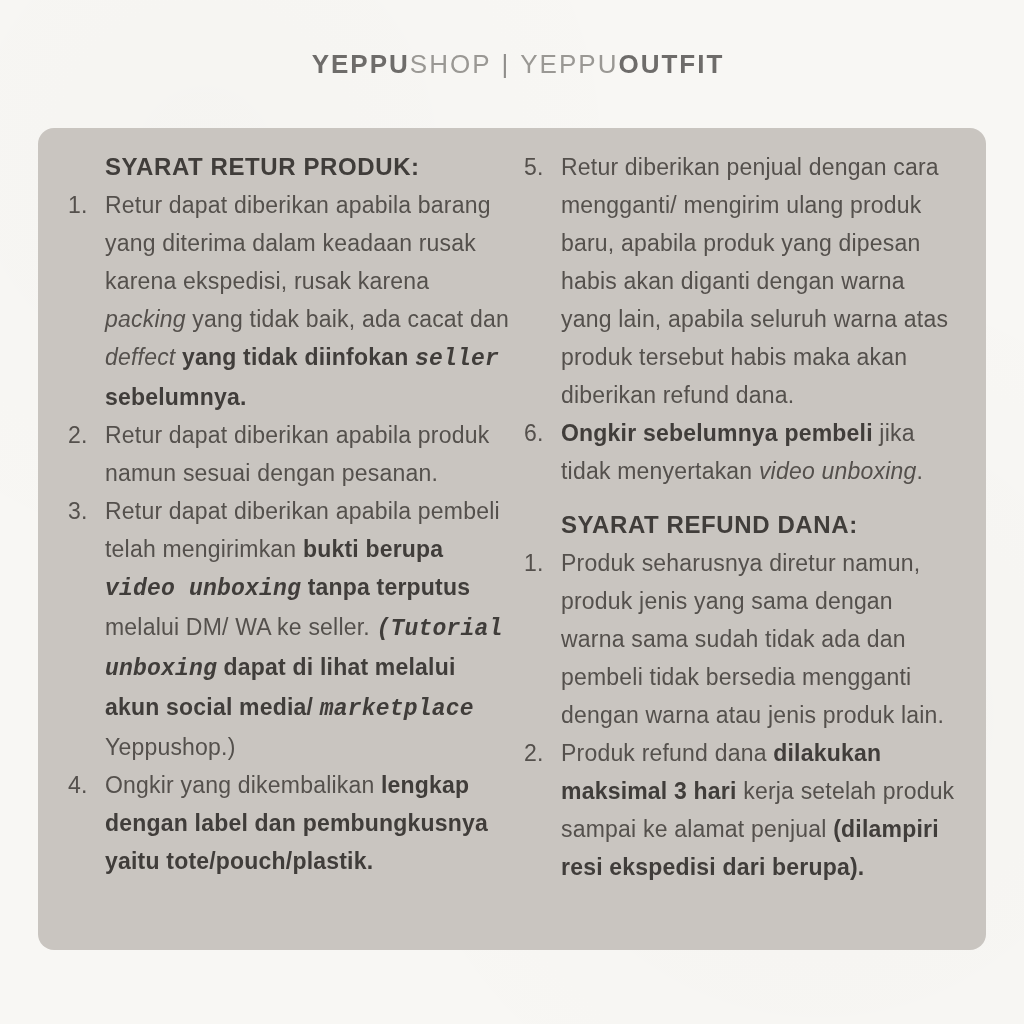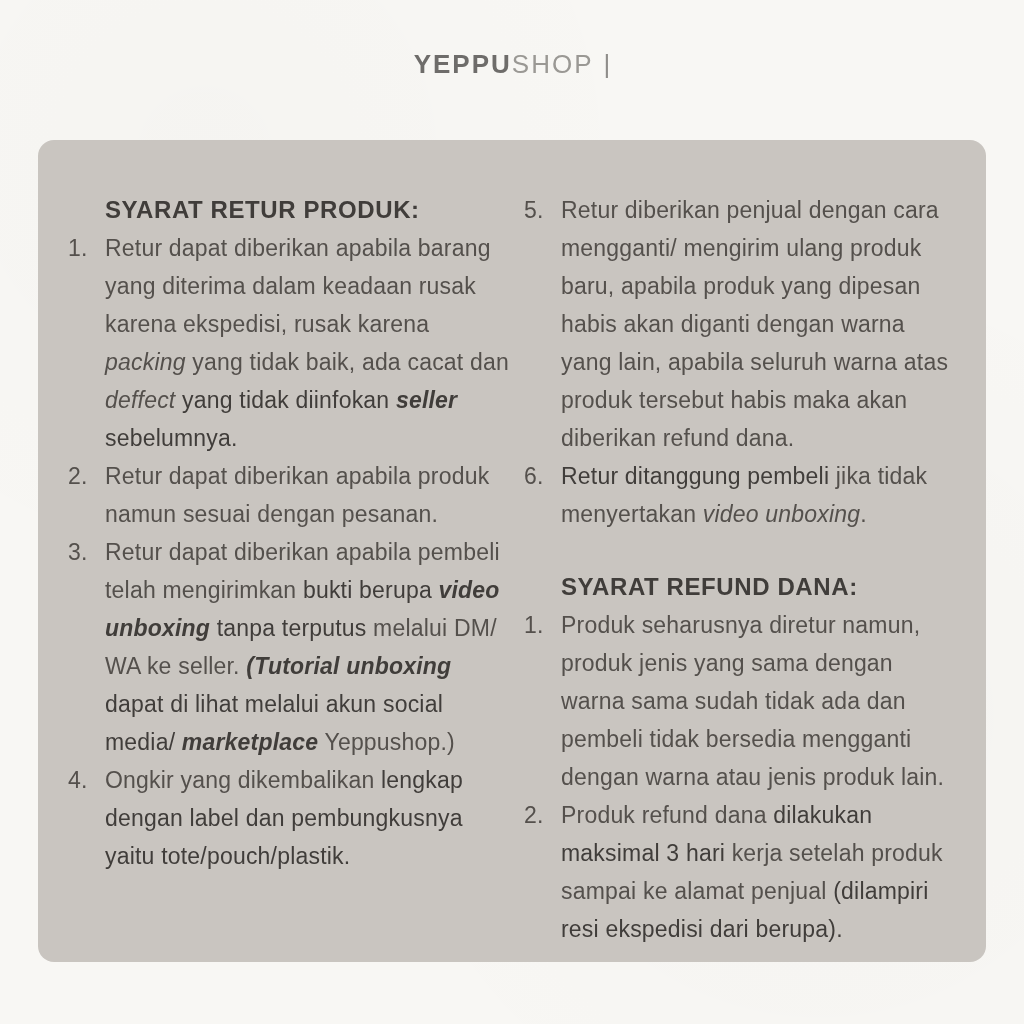--- a/index.html
+++ b/index.html
@@ -28,51 +28,52 @@
   .brand{
     position:absolute;top:0;left:12px;right:0;height:128px;
     display:flex;align-items:center;justify-content:center;
     font-size:26px;letter-spacing:2px;color:var(--brand-light);
     white-space:pre;
   }
   .brand .strong{font-weight:700;color:var(--brand-strong);}
   .brand .light{font-weight:400;color:var(--brand-light);}
   .brand .sep{font-weight:300;color:#8f8d8a;padding:0 10px;}
   .panel{
-    position:absolute;left:38px;top:140px;width:948px;height:822px;
+    position:absolute;left:38px;top:128px;width:948px;height:822px;
     background:var(--panel-bg);
     border-radius:16px;
     display:flex;
-    padding:51px 24px 20px 30px;
+    padding:20px 24px 20px 30px;
     overflow:hidden;
   }
   .col{color:var(--text);font-size:23px;line-height:38px;letter-spacing:0.2px;}
   .col-left{flex:0 0 456px;padding-right:14px;}
   .col-right{flex:1;}
   .heading{
     font-weight:700;color:var(--text-bold);
     padding-left:37px;letter-spacing:0.6px;font-size:24px;
   }
-  .item + .heading{margin-top:35px;}
+  .item + .heading{margin-top:16px;}
   .item{display:flex;}
   .num{flex:0 0 37px;}
   .body{flex:1;}
   .seg-r{font-weight:400;font-style:normal;}
   .seg-i{font-weight:400;font-style:italic;}
-  .seg-b{font-weight:400;font-style:normal;color:var(--text-bold);}
-  .seg-bi{font-weight:700;font-style:italic;color:var(--text-bold);}
+  .seg-b{font-weight:700;font-style:normal;color:var(--text-bold);}
+  .seg-bi{font-weight:700;font-style:italic;color:var(--text-bold);font-family:Liberation Mono, monospace;}
 </style>
 </head>
 <body>
 
 <div class="page">
 
   <header class="brand">
     <span><span class="strong">YEPPU</span><span class="light">SHOP</span></span>
     <span class="sep">|</span>
+    <span><span class="light">YEPPU</span><span class="strong">OUTFIT</span></span>
   </header>
 
   <main class="panel">
     <section class="col col-left">
         <div class="heading">SYARAT RETUR PRODUK:</div>
         <div class="item">
           <span class="num">1.</span>
           <span class="body"><span class="seg-r">Retur dapat diberikan apabila barang yang diterima dalam keadaan rusak karena ekspedisi, rusak karena </span><span class="seg-i">packing</span><span class="seg-r"> yang tidak baik, ada cacat dan </span><span class="seg-i">deffect</span><span class="seg-r"> </span><span class="seg-b">yang tidak diinfokan </span><span class="seg-bi">seller</span><span class="seg-b"> sebelumnya.</span></span>
         </div>
         <div class="item">
@@ -88,21 +89,21 @@
           <span class="body"><span class="seg-r">Ongkir yang dikembalikan </span><span class="seg-b">lengkap dengan label dan pembungkusnya yaitu tote/pouch/plastik.</span></span>
         </div>
       </section>
     <section class="col col-right">
         <div class="item">
           <span class="num">5.</span>
           <span class="body"><span class="seg-r">Retur diberikan penjual dengan cara mengganti/ mengirim ulang produk baru, apabila produk yang dipesan habis akan diganti dengan warna yang lain, apabila seluruh warna atas produk tersebut habis maka akan diberikan refund dana.</span></span>
         </div>
         <div class="item">
           <span class="num">6.</span>
-          <span class="body"><span class="seg-b">Retur ditanggung pembeli</span><span class="seg-r"> jika tidak menyertakan </span><span class="seg-i">video unboxing</span><span class="seg-r">.</span></span>
+          <span class="body"><span class="seg-b">Ongkir sebelumnya pembeli</span><span class="seg-r"> jika tidak menyertakan </span><span class="seg-i">video unboxing</span><span class="seg-r">.</span></span>
         </div>
         <div class="heading">SYARAT REFUND DANA:</div>
         <div class="item">
           <span class="num">1.</span>
           <span class="body"><span class="seg-r">Produk seharusnya diretur namun, produk jenis yang sama dengan warna sama sudah tidak ada dan pembeli tidak bersedia mengganti dengan warna atau jenis produk lain.</span></span>
         </div>
         <div class="item">
           <span class="num">2.</span>
           <span class="body"><span class="seg-r">Produk refund dana </span><span class="seg-b">dilakukan maksimal 3 hari</span><span class="seg-r"> kerja setelah produk sampai ke alamat penjual </span><span class="seg-b">(dilampiri resi ekspedisi dari berupa).</span></span>
         </div>

